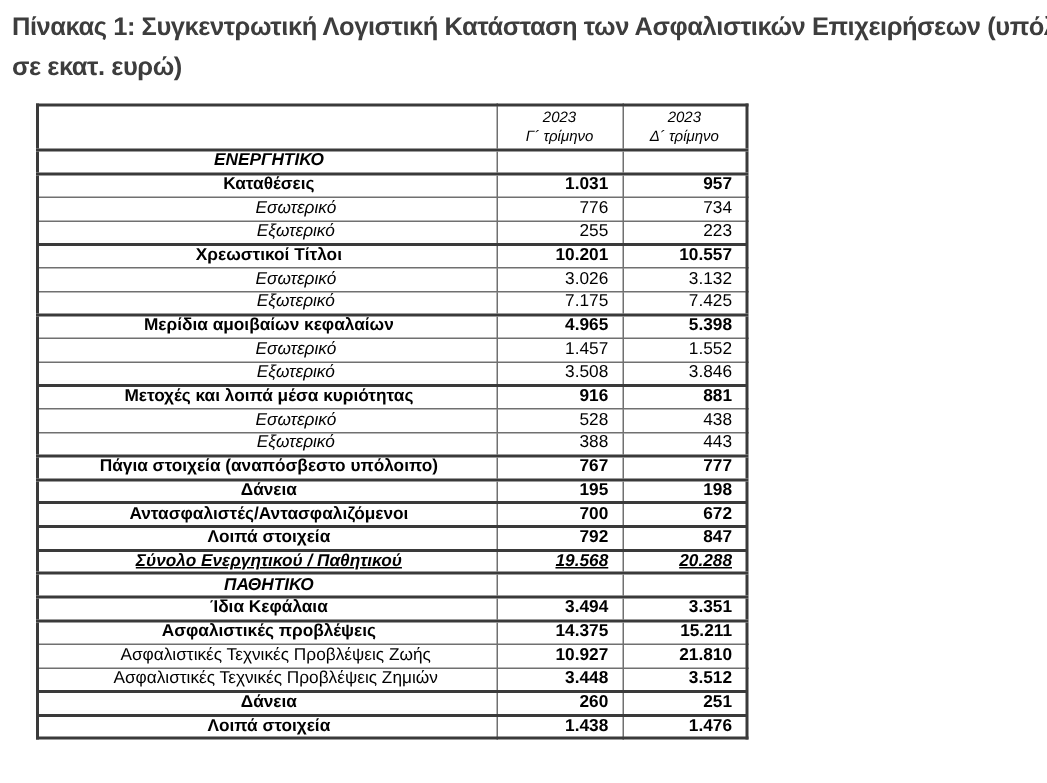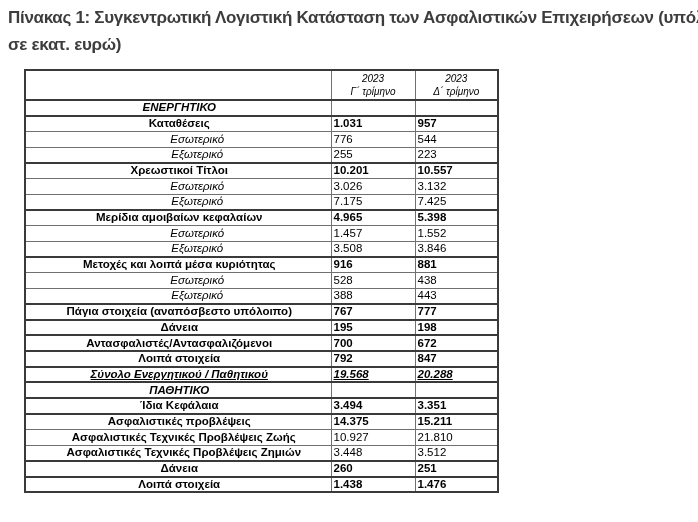--- a/index.html
+++ b/index.html
@@ -59,35 +59,36 @@
   .fin-table tbody tr {
     height: 15.7px;
   }
   .fin-table td.label {
     text-align: center;
     padding: 0 2px 0 4px;
     line-height: 13px;
     vertical-align: middle;
   }
   .fin-table td.val {
+    text-align: right;
     padding: 0 9px 0 2px;
     line-height: 13px;
     vertical-align: middle;
   }
   
   tr.major > td { border-top: 2px solid #3a3a3a; }
   tr.section > td { border-top: 2px solid #3a3a3a; }
   tr.total > td { border-top: 2px solid #3a3a3a; }
   tr.major td { font-weight: 700; }
   tr.section td.label { font-weight: 700; font-style: italic; }
   tr.total td { font-weight: 700; font-style: italic; text-decoration: underline; }
   tr.sub td.label { font-style: italic; padding-left: 40px; font-weight: 400; }
   tr.sub td.val { font-weight: 400; }
-  tr.sub2 td.label { padding-left: 13px; font-weight: 700; }
-  tr.sub2 td.val { font-weight: 400; }
+  tr.sub2 td.label { padding-left: 13px; font-weight: 400; }
+  tr.sub2 td.val { font-weight: 700; }
 </style>
 </head>
 <body>
 
 <div class="doc-title">
   <div class="line">Πίνακας 1: Συγκεντρωτική Λογιστική Κατάσταση των Ασφαλιστικών Επιχειρήσεων (υπόλοιπα τέλους</div>
   <div class="line">σε εκατ. ευρώ)</div>
 </div>
 
 <table class="fin-table">
@@ -116,21 +117,21 @@
     <td class="val"></td>
   </tr>
       <tr class="major">
     <td class="label">Καταθέσεις</td>
     <td class="val">1.031</td>
     <td class="val">957</td>
   </tr>
       <tr class="sub">
     <td class="label">Εσωτερικό</td>
     <td class="val">776</td>
-    <td class="val">544</td>
+    <td class="val">734</td>
   </tr>
       <tr class="sub">
     <td class="label">Εξωτερικό</td>
     <td class="val">255</td>
     <td class="val">223</td>
   </tr>
       <tr class="major">
     <td class="label">Χρεωστικοί Τίτλοι</td>
     <td class="val">10.201</td>
     <td class="val">10.557</td>

